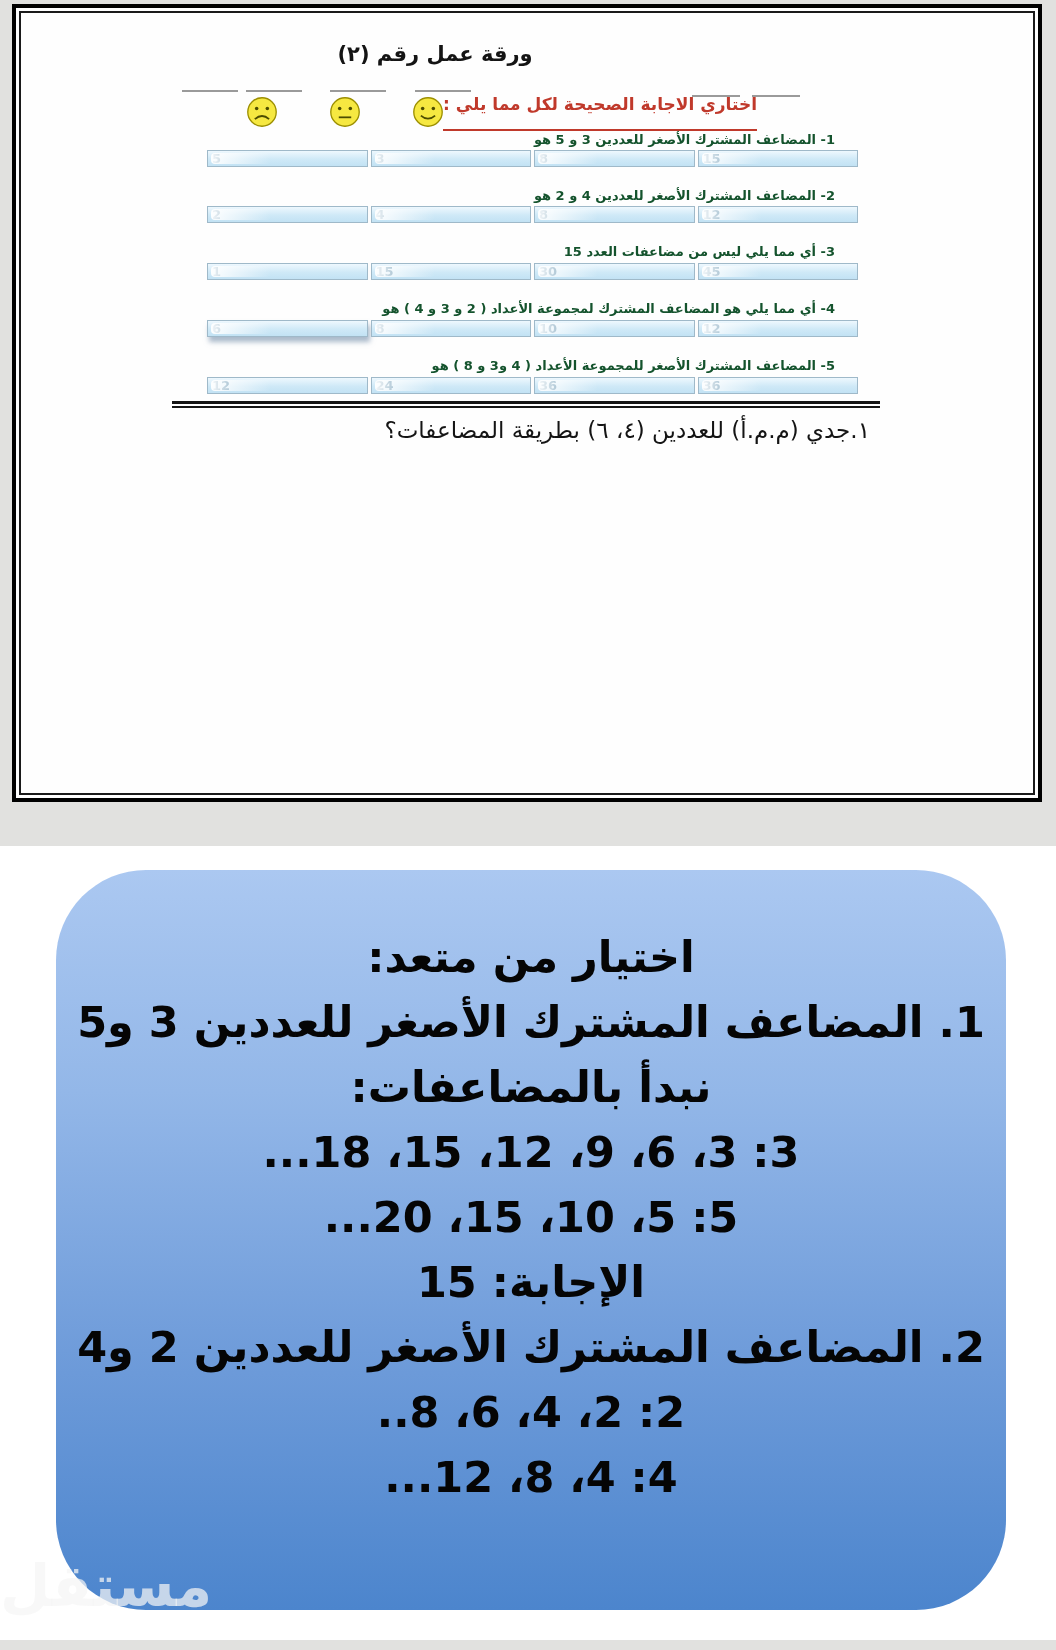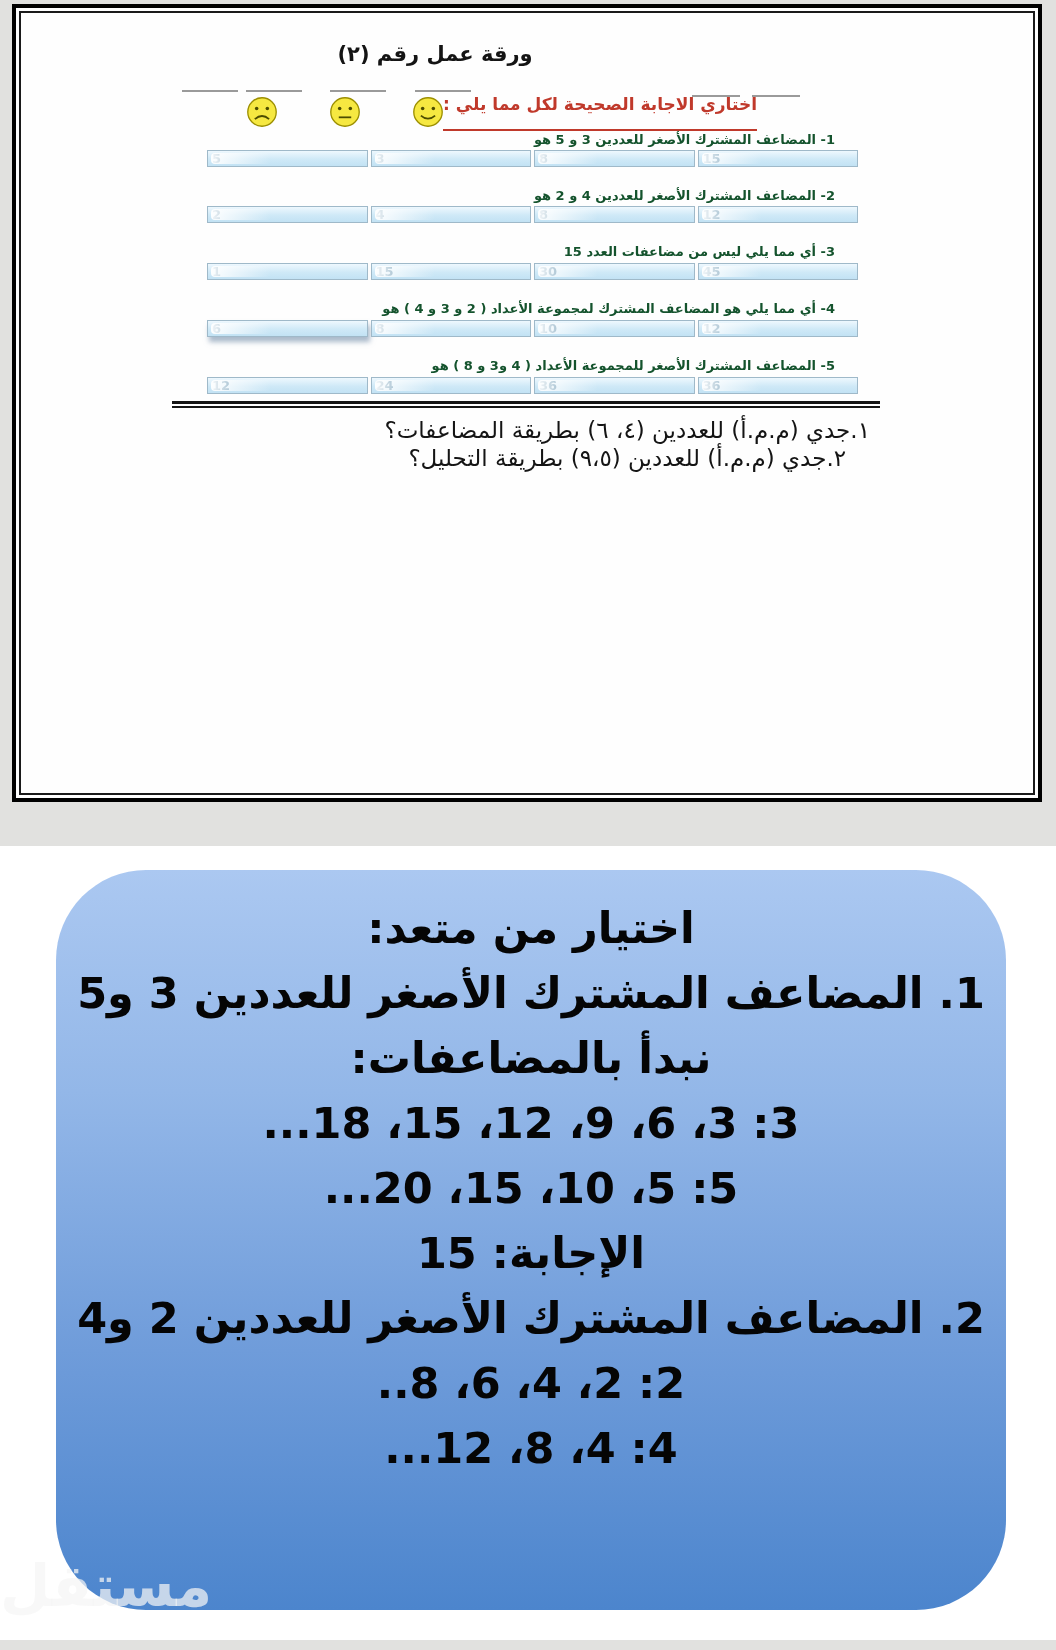--- a/index.html
+++ b/index.html
@@ -32,21 +32,21 @@
     background:linear-gradient(90deg,rgba(255,255,255,0.95),rgba(255,255,255,0));border-radius:4px;}
   .opt.pressed{box-shadow:2px 5px 5px rgba(100,130,160,0.55);}
   .double-rule{position:absolute;left:156px;top:393px;width:708px;height:2px;background:#ffffff;
     border-top:3px solid #151515;border-bottom:2px solid #151515;}
   .exercises{position:absolute;right:168px;top:408px;text-align:center;font-size:23px;line-height:28px;
     color:#141414;white-space:nowrap;}
 
   
   .card{position:absolute;left:56px;top:870px;width:950px;height:740px;border-radius:90px;
     background:linear-gradient(180deg,#abc8f1 0%,#93b7e8 30%,#6f9cda 65%,#4c85cd 100%);
-    padding-top:26px;box-sizing:border-box;direction:rtl;}
+    padding-top:55px;box-sizing:border-box;direction:rtl;}
   .card-line{text-align:center;font-size:43px;font-weight:bold;color:#050505;line-height:65px;white-space:nowrap;}
 
   
   .wm-logo{position:absolute;left:0;top:1552px;width:1056px;text-align:left;direction:rtl;
     font-size:58px;font-weight:bold;color:rgba(245,245,245,0.72);}
   .wm-site{position:absolute;left:0;top:1616px;width:1056px;text-align:center;
     font-size:27px;color:rgba(185,185,185,0.85);letter-spacing:1px;margin-top:48px;}
 </style>
 </head>
 <body>
@@ -124,21 +124,20 @@
         <div class="opt">24</div>
         <div class="opt">36</div>
         <div class="opt">36</div>
       </div>
     </div>
 
   <div class="double-rule"></div>
 
   <div class="exercises" id="exercises">
       <div>١.جدي (م.م.أ) للعددين (٤، ٦) بطريقة المضاعفات؟</div>
-      <div>٢.جدي (م.م.أ) للعددين (٩،٥) بطريقة التحليل؟</div>
     </div>
 </div>
 
 <div class="card" id="card">
     <div class="card-line">اختيار من متعد:</div>
     <div class="card-line">1. المضاعف المشترك الأصغر للعددين 3 و5</div>
     <div class="card-line">نبدأ بالمضاعفات:</div>
     <div class="card-line">3: 3، 6، 9، 12، 15، 18...</div>
     <div class="card-line">5: 5، 10، 15، 20...</div>
     <div class="card-line">الإجابة: 15</div>

